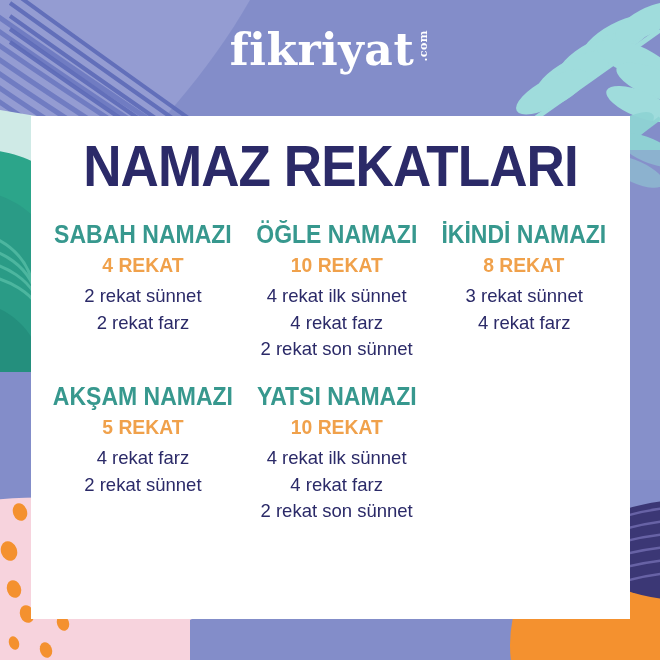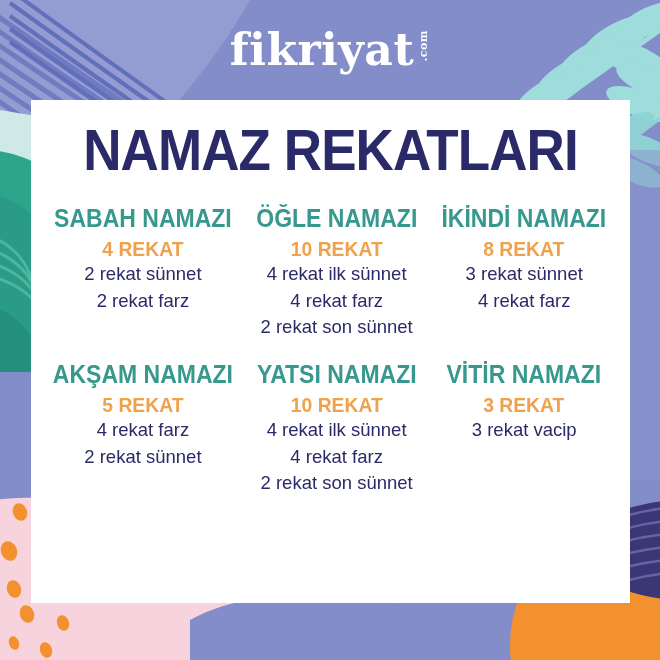--- a/index.html
+++ b/index.html
@@ -48,21 +48,21 @@
     writing-mode:vertical-rl;
     transform:rotate(180deg);
     margin-left:3px;
     margin-top:2px;
     letter-spacing:0.5px;
   }
 
   
   #card {
     position:absolute;
-    left:31px; top:100px;
+    left:31px; top:116px;
     width:599px; height:503px;
     background:#FFFFFF;
     z-index:5;
     padding:22px 12px 10px 12px;
   }
 
   #title {
     text-align:center;
     color:#2B2A68;
     font-family:"Liberation Sans Narrow","Liberation Sans",sans-serif;
@@ -98,21 +98,21 @@
     color:#F0A14B;
     font-family:"Liberation Sans Narrow","Liberation Sans",sans-serif;
     font-weight:700;
     font-size:21px;
     line-height:1.2;
     transform:scaleX(0.92);
     margin-top:3px;
     white-space:nowrap;
   }
 
-  .cell-details { }
+  .cell-details { margin-top:6px; }
 
   .detail-line {
     color:#2B2A68;
     font-size:18.5px;
     line-height:1.45;
     white-space:nowrap;
   }
 </style>
 </head>
 <body>
@@ -273,24 +273,17 @@
       <div class="cell">
         <div class="cell-name">YATSI NAMAZI</div>
         <div class="cell-count">10 REKAT</div>
         <div class="cell-details">
           <div class="detail-line">4 rekat ilk sünnet</div>
           <div class="detail-line">4 rekat farz</div>
           <div class="detail-line">2 rekat son sünnet</div>
         </div>
       </div>
 
-      <div class="cell">
-        <div class="cell-name">VİTİR NAMAZI</div>
-        <div class="cell-count">3 REKAT</div>
-        <div class="cell-details">
-          <div class="detail-line">3 rekat vacip</div>
-        </div>
-      </div>
 
     </div>
   </div>
 
 </div>
 
 </body></html>

